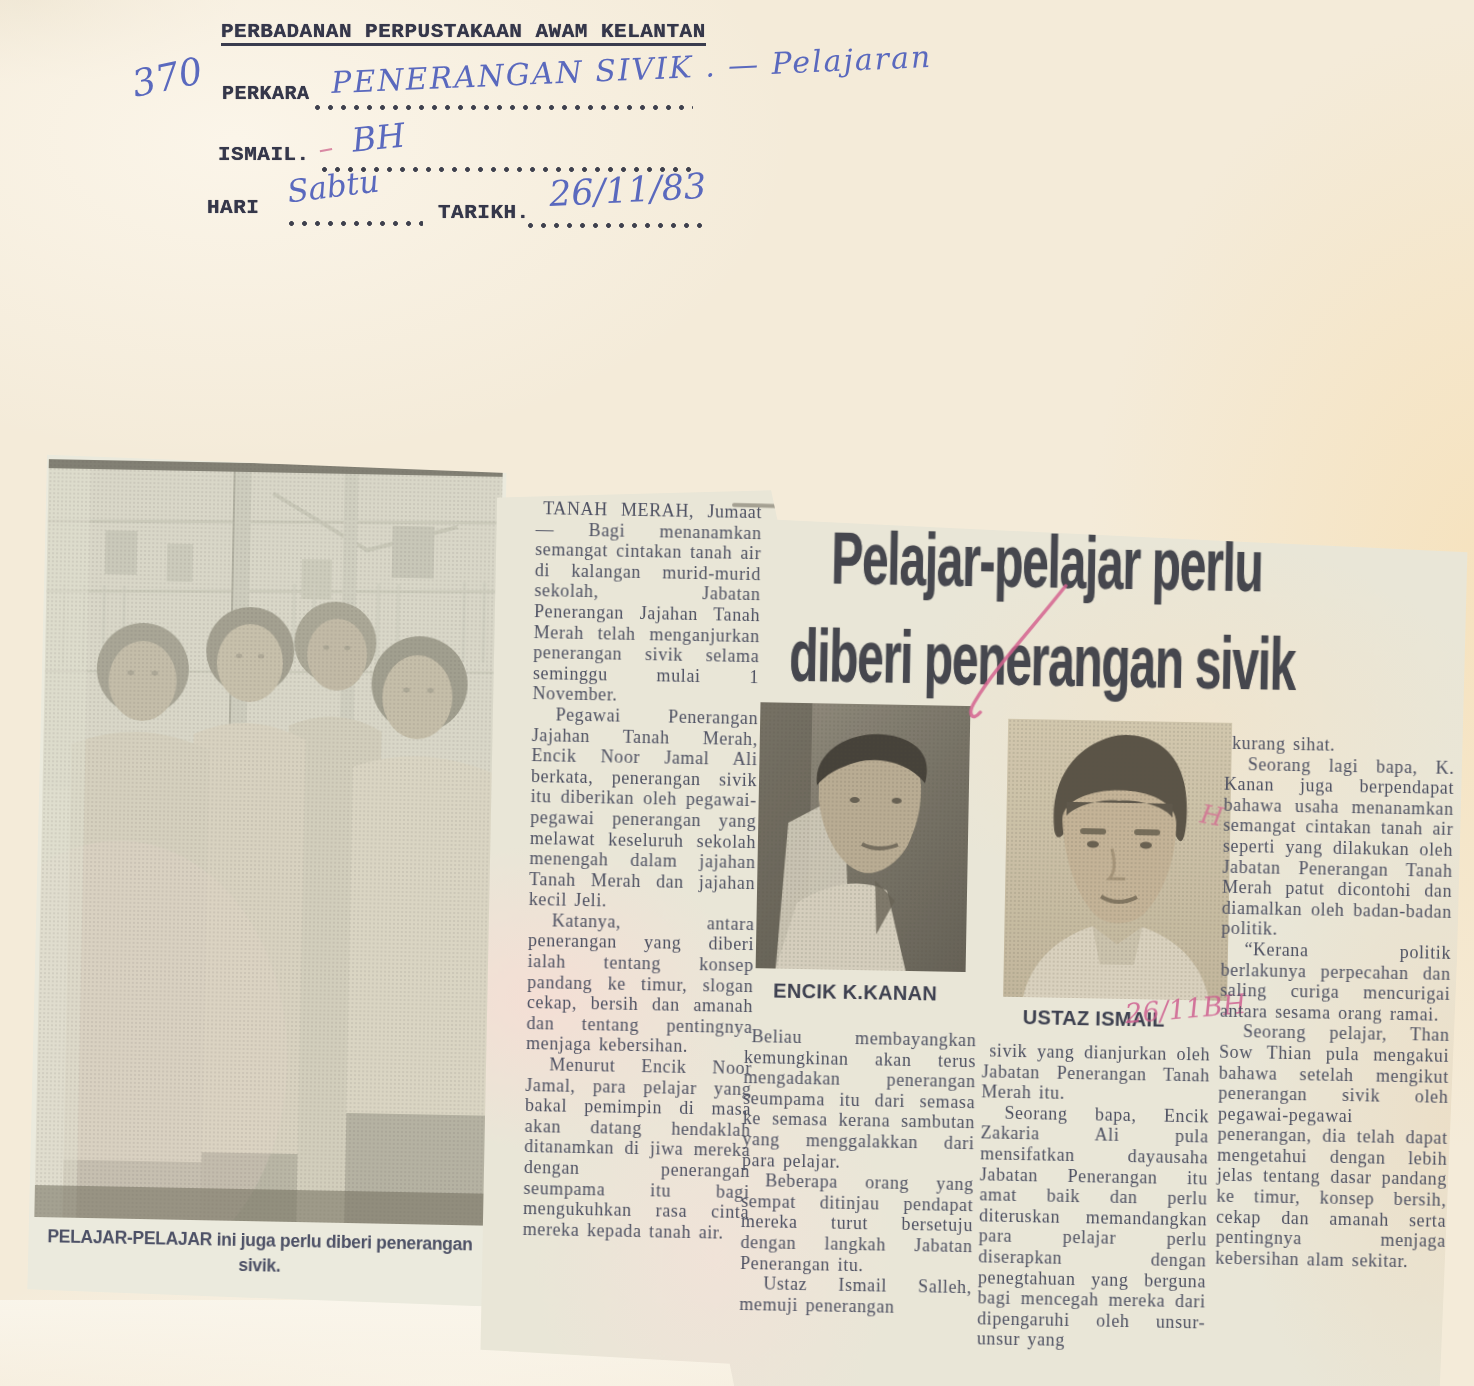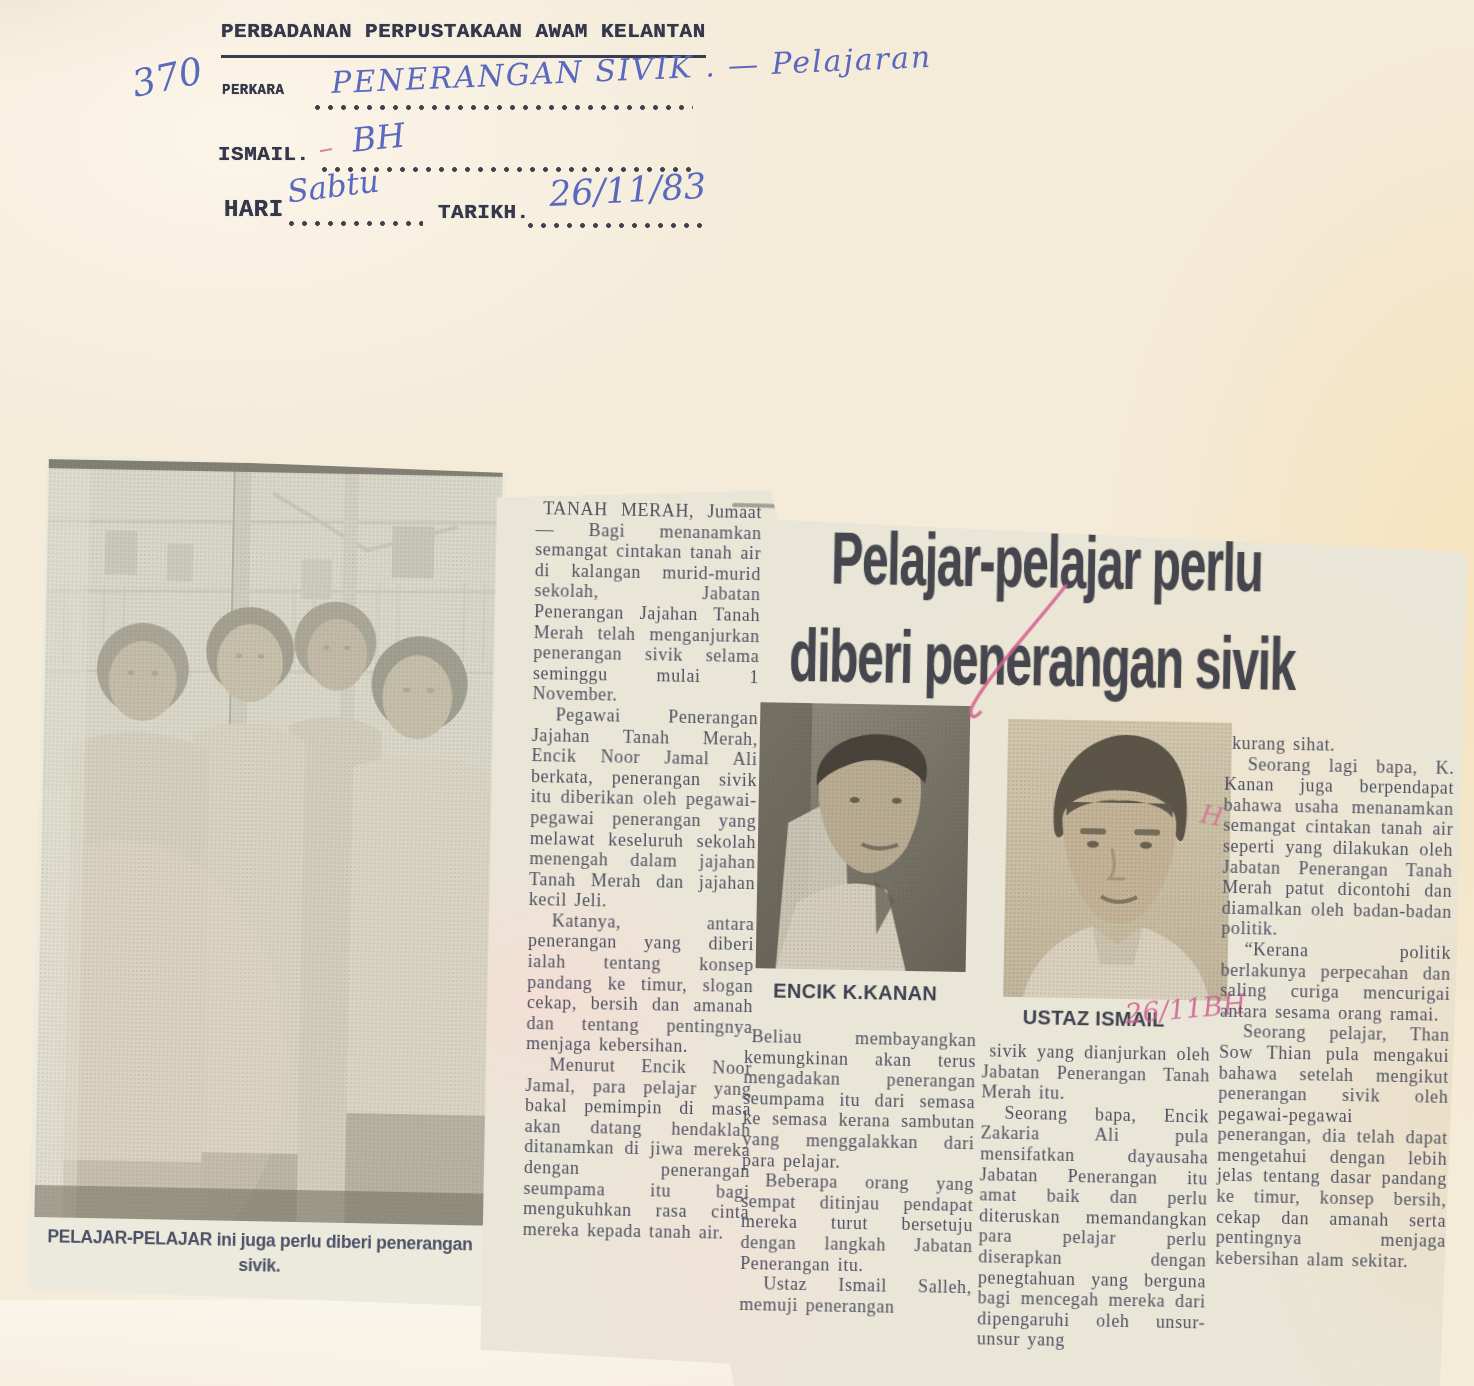--- a/index.html
+++ b/index.html
@@ -12,24 +12,24 @@
       radial-gradient(ellipse 900px 260px at 30% 100%, #faf5ea 0%, rgba(250,245,234,0) 60%),
       radial-gradient(ellipse 300px 120px at 2% 0%, #e9dfc9 0%, rgba(233,223,201,0) 70%),
       #f4ebd9;}
   .page-bottom-strip{position:absolute;left:0;top:1300px;width:780px;height:86px;
     background:linear-gradient(180deg,rgba(250,246,236,.9),rgba(247,240,226,.6));}
 
   
   .tw{position:absolute;font-family:"Liberation Mono",monospace;font-weight:700;
       color:#35374a;letter-spacing:.5px;text-shadow:0 0 .7px #35374a;}
   .lib-title{left:221px;top:20px;font-size:21px;border-bottom:3px solid #3a3c4e;
-      padding-bottom:12px;}
-  .lbl-perkara{left:222px;top:82px;font-size:14px;}
+      padding-bottom:0;}
+  .lbl-perkara{left:222px;top:82px;font-size:20px;}
   .lbl-sumber{left:218px;top:143px;font-size:21px;}
-  .lbl-hari{left:224px;top:196px;font-size:24px;}
+  .lbl-hari{left:207px;top:196px;font-size:21px;}
   .lbl-tarikh{left:438px;top:201px;font-size:21px;}
   .dots{position:absolute;
       background-image:radial-gradient(circle,#3f414e 2.1px,rgba(63,65,78,0) 2.7px);
       background-size:13px 9px;background-repeat:repeat-x;background-position:2px 100%;}
   .dots-perkara{left:309px;top:84px;width:384px;height:28px;}
   .dots-sumber{left:316px;top:146px;width:376px;height:28px;}
   .dots-hari{left:283px;top:198px;width:140px;height:30px;}
   .dots-tarikh{left:522px;top:200px;width:180px;height:30px;}
 
   

